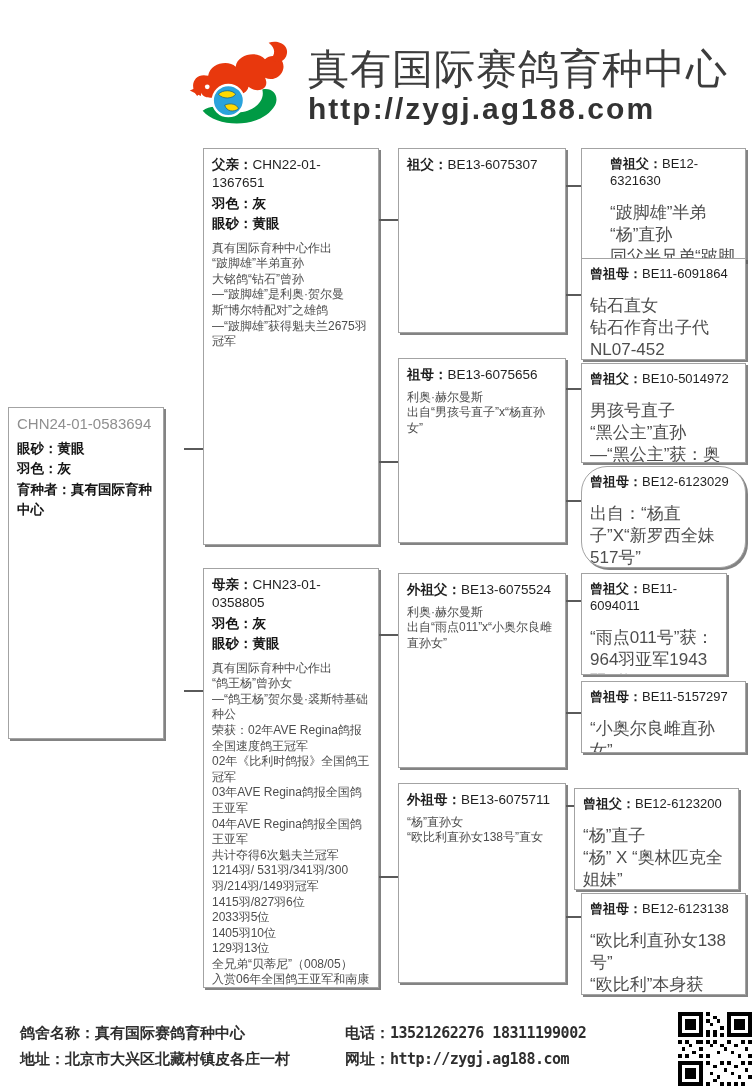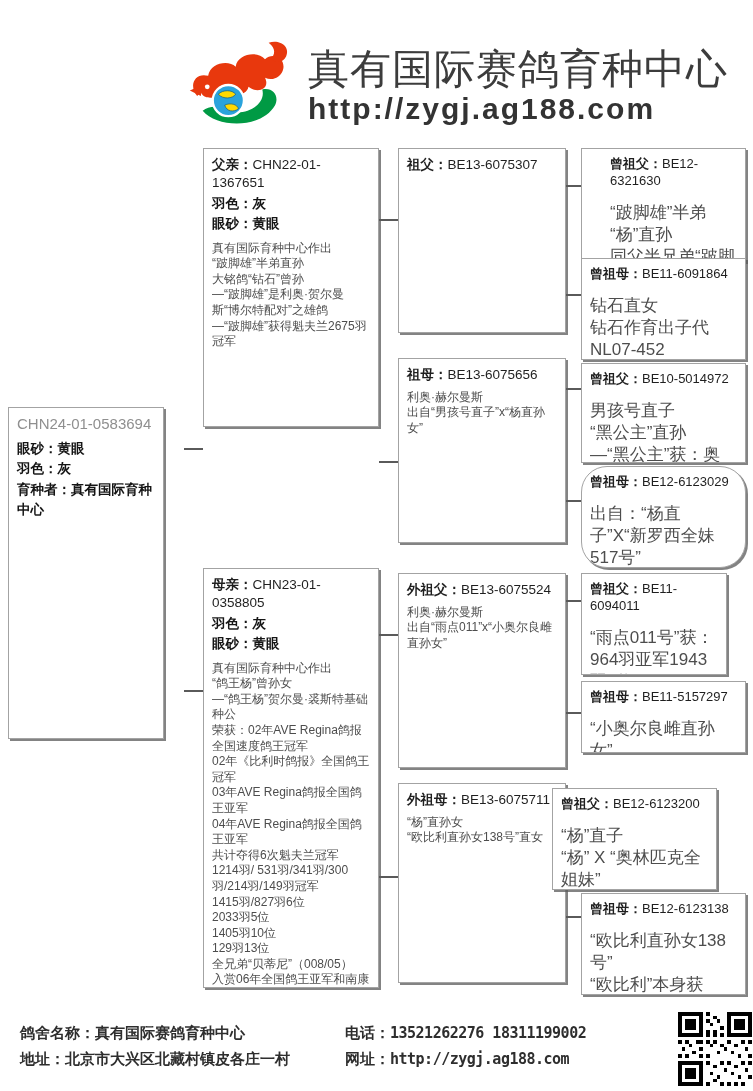--- a/index.html
+++ b/index.html
@@ -26,33 +26,33 @@
   }
   .box-title { font-size:13.5px; color:#1f1f1f; line-height:1.3; }
   .box-title .lbl { font-weight:bold; }
   .subject-ring { font-size:15px; color:#8f8f8f; margin-bottom:7px; }
   .attrs { font-size:13.5px; font-weight:bold; color:#151515; white-space:pre-line; line-height:1.5; margin-top:3px; }
   .details { font-size:12px; color:#4d4d4d; white-space:pre-line; line-height:1.3; margin-top:6px; }
   .ggp .box-title { font-size:13px; }
   .ggp .details { font-size:17px; margin-top:12px; }
   
   .b-subject { left:8px;  top:407px; width:156px; height:332px; }
-  .b-father  { left:203px; top:148px; width:176px; height:279px; }
+  .b-father  { left:203px; top:148px; width:176px; height:397px; }
   .b-mother  { left:203px; top:568px; width:176px; height:420px; }
   .b-gf      { left:398px; top:148px; width:168px; height:185px; }
   .b-gm      { left:398px; top:358px; width:168px; height:185px; }
   .b-ogf     { left:398px; top:573px; width:168px; height:195px; }
   .b-ogm     { left:398px; top:783px; width:168px; height:200px; }
   .b-ggp1 { left:581px; top:148px; width:165px; height:114px;padding-left:28px; }
   .b-ggp2 { left:581px; top:258px; width:165px; height:102px; }
   .b-ggp3 { left:581px; top:363px; width:165px; height:100px; }
   .b-ggp4 { left:581px; top:466px; width:165px; height:102px;border-radius:26px; }
   .b-ggp5 { left:581px; top:573px; width:146px; height:102px; }
   .b-ggp6 { left:581px; top:681px; width:165px; height:72px; }
-  .b-ggp7 { left:552px; top:788px; width:165px; height:102px; }
+  .b-ggp7 { left:574px; top:788px; width:165px; height:102px; }
   .b-ggp8 { left:581px; top:893px; width:165px; height:102px; }
   
   .conn { position:absolute; height:2px; background:#5a5a5a; }
   .c1  { left:184px; top:448px; width:19px; }
   .c2  { left:184px; top:690px; width:19px; }
   .c3  { left:379px; top:219px; width:19px; }
   .c4  { left:379px; top:461px; width:19px; }
   .c5  { left:379px; top:634px; width:19px; }
   .c6  { left:379px; top:876px; width:19px; }
   .c7  { left:566px; top:185px; width:15px; }

